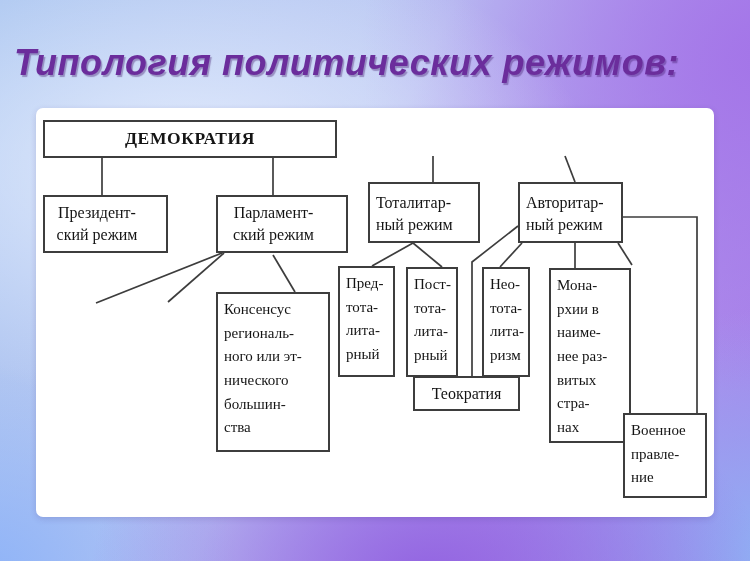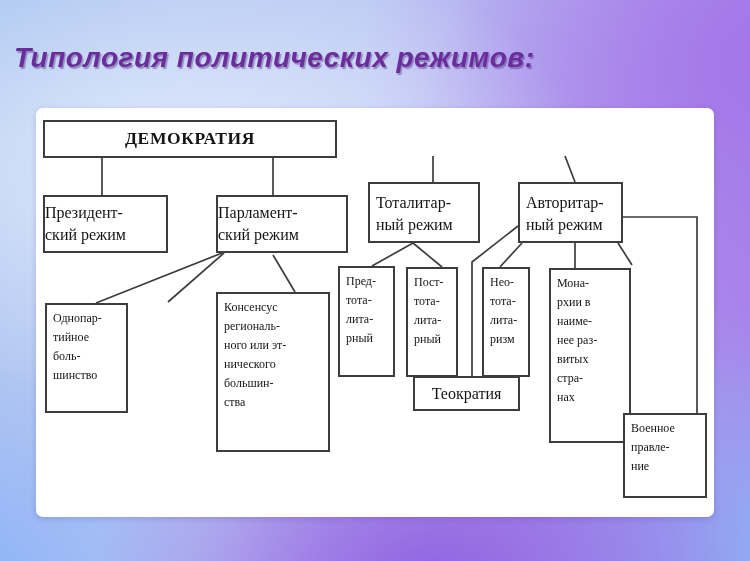--- a/index.html
+++ b/index.html
@@ -12,41 +12,41 @@
     background:
       radial-gradient(ellipse 55% 42% at 24% 30%, rgba(236,243,255,0.85), rgba(236,243,255,0) 100%),
       radial-gradient(ellipse 55% 60% at 103% 10%, rgba(163,115,232,0.95), rgba(163,115,232,0) 100%),
       radial-gradient(ellipse 45% 40% at 57% 103%, rgba(144,95,224,0.92), rgba(144,95,224,0) 100%),
       radial-gradient(ellipse 35% 38% at -3% 103%, rgba(140,178,248,0.95), rgba(140,178,248,0) 100%),
       radial-gradient(ellipse 40% 45% at 103% 100%, rgba(142,180,245,0.95), rgba(142,180,245,0) 100%),
       linear-gradient(115deg, #aac5f0 0%, #bcc8f3 45%, #af92ec 75%, #a67ee9 100%);
   }
   .title{
     position:absolute;left:14px;top:42px;width:730px;
-    font-style:italic;font-weight:bold;font-size:28px;letter-spacing:.5px;
+    font-style:italic;font-weight:bold;font-size:36px;letter-spacing:.5px;
     color:#6b2d9c;text-shadow:1.5px 1.5px 1px rgba(64,22,104,0.38);
     white-space:nowrap;
   }
   .panel{
     position:absolute;left:36px;top:108px;width:678px;height:409px;
     background:#ffffff;border-radius:7px;
     box-shadow:0 2px 6px rgba(60,40,120,0.18);
   }
   .edges{position:absolute;left:0;top:0;width:678px;height:409px;}
   .edges path{stroke:#3d3d3d;stroke-width:1.7;fill:none;}
   .node{
     position:absolute;box-sizing:border-box;background:#fff;
     border:2px solid #3d3d3d;
     font-family:"Liberation Serif","DejaVu Serif",serif;
-    font-size:12px;line-height:1.58;color:#141414;
+    font-size:15px;line-height:1.58;color:#141414;
     white-space:pre-line;padding:4px 2px 0 6px;
   }
   .hdr{display:flex;align-items:center;justify-content:center;
        padding:0;font-size:17.5px;letter-spacing:.6px;white-space:pre;}
-  .two{text-align:left;line-height:1.4;font-size:16px;padding:5px 17px 0 0;}
+  .two{text-align:center;line-height:1.4;font-size:16px;padding:5px 17px 0 0;}
   .sub2{line-height:1.38;font-size:16px;padding:8px 0 16px 6px;}
   .theo{display:flex;align-items:center;justify-content:center;
         padding:0;font-size:16px;}
   
   .b-democracy{left:7px;top:12px;width:294px;height:38px;font-weight:bold;}
   .b-antidemocracy{left:347px;top:10px;width:240px;height:38px;}
   .b-presidential{left:7px;top:87px;width:125px;height:58px;}
   .b-parliamentary{left:169px;top:87px;width:132px;height:58px;margin-left:11px;}
   .b-totalitarian{left:332px;top:74px;width:112px;height:61px;}
   .b-authoritarian{left:482px;top:74px;width:105px;height:61px;}
@@ -89,24 +89,20 @@
 
     <div class="node hdr b-democracy">ДЕМОКРАТИЯ</div>
     <div class="node two b-presidential">Президент-
 ский режим</div>
     <div class="node two b-parliamentary">Парламент-
 ский режим</div>
     <div class="node sub2 b-totalitarian">Тоталитар-
 ный режим</div>
     <div class="node sub2 b-authoritarian">Авторитар-
 ный режим</div>
-    <div class="node b-one-party">Однопар-
-тийное
-боль-
-шинство</div>
     <div class="node b-consensus">Консенсус
 региональ-
 ного или эт-
 нического
 большин-
 ства</div>
     <div class="node b-pre-totalitarian">Пред-
 тота-
 лита-
 рный</div>

